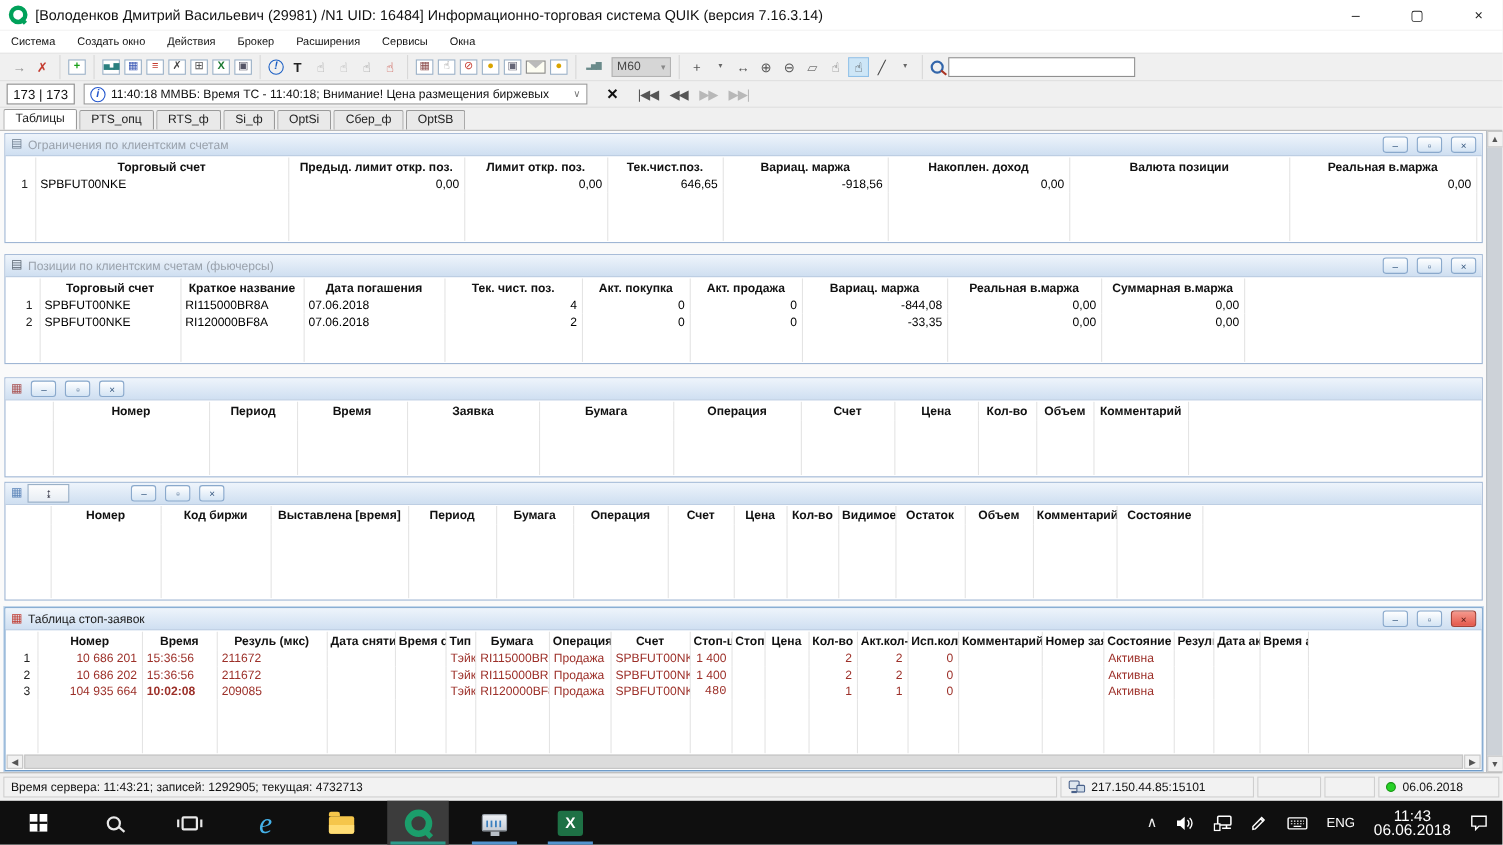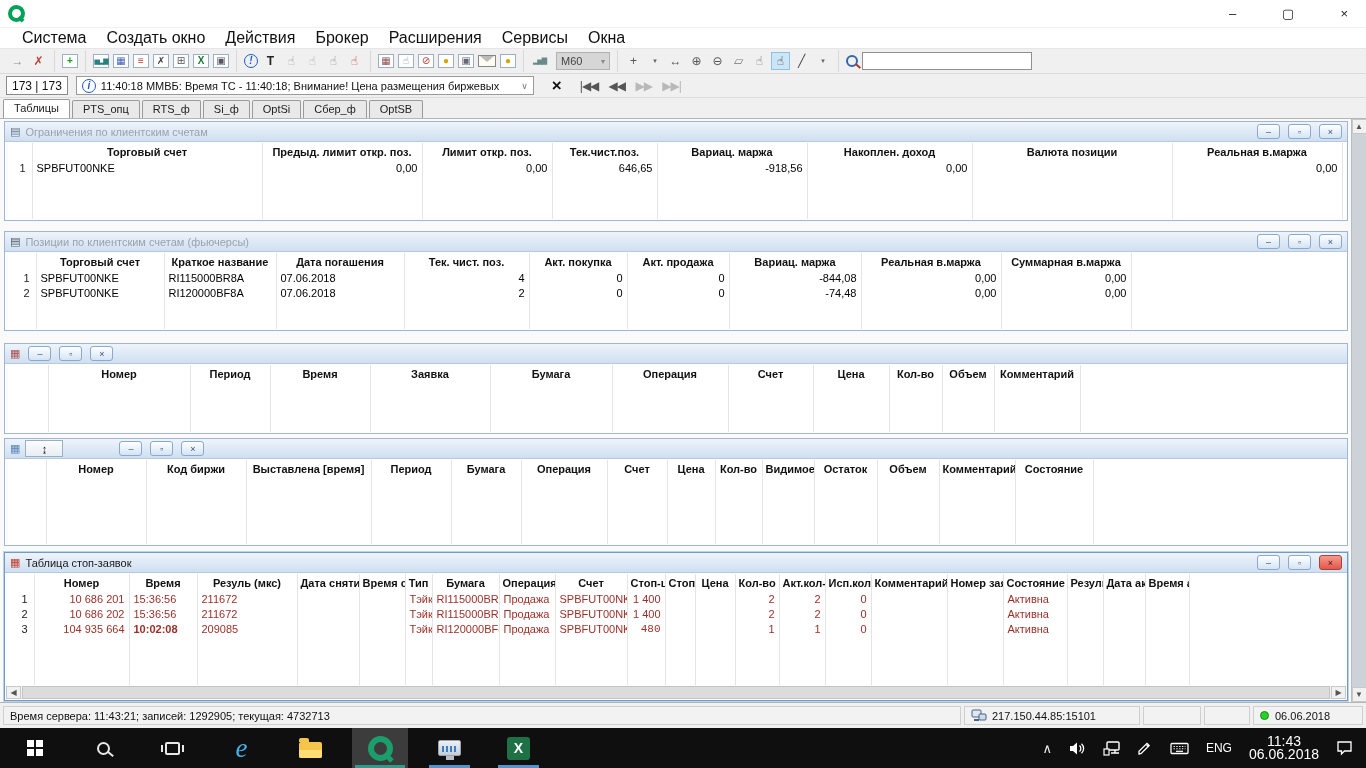--- a/index.html
+++ b/index.html
@@ -6,21 +6,21 @@
 html,body{width:1366px;height:768px;overflow:hidden}
 body{font-family:"Liberation Sans","DejaVu Sans",sans-serif;background:#f0f0f0;position:relative;font-size:11px;color:#111}
 
 #app-titlebar{height:28px;background:#fff;display:flex;align-items:center;padding-left:8px;font-size:13px;border-bottom:1px solid #f0f0f0}
 .q-logo{width:17px;height:17px;border:4px solid #00a15a;border-radius:50%;margin-right:7px;position:relative;flex:none}
 .q-logo::after{content:"";position:absolute;right:-3px;bottom:-3px;width:6px;height:4px;background:#00a15a;transform:rotate(45deg)}
 #app-title{white-space:nowrap;overflow:hidden}
 #app-controls{margin-left:auto;display:flex;align-items:center;gap:46px;padding-right:18px;font-size:13px;color:#222}
 #app-controls span{cursor:default}
 
-#menubar{height:20px;background:#fff;display:flex;align-items:center;padding-left:12px;font-size:16px}
+#menubar{height:20px;background:#fff;display:flex;align-items:center;padding-left:0;font-size:10px}
 #menubar .mitem{padding:2px 10px;cursor:default}
 
 #toolbar{height:26px;background:#f0f0f0;border-top:1px solid #e6e6e6;border-bottom:1px solid #dadada;display:flex;align-items:center;padding:0 2px}
 .tb-group{display:flex;align-items:center;gap:4px;padding:0 7px;border-left:1px solid #d8d8d8;height:22px}
 .tb-group:first-child{border-left:none}
 .tbi{min-width:17px;height:16px;display:inline-flex;align-items:center;justify-content:center;font-size:12px;line-height:16px;cursor:default}
 .tbi.boxed{border:1px solid #9ab0c6;background:#fff;font-size:10px;min-width:16px;height:14px}
 .tbi.circled{border:1px solid #1b5fc4;border-radius:50%;min-width:14px;height:14px;font-size:10px;font-weight:bold;font-style:italic}
 .tbi.small{font-size:7px;letter-spacing:-1px}
 .tbi.sel{background:#cde6f7;outline:1px solid #8fc0e8}
@@ -107,20 +107,21 @@
 #tray-clock{text-align:center;font-size:14px;line-height:13px}
 .chev{font-size:13px;color:#eee}
 
 .nav-dis{color:#b8b8b8!important}
 </style>
 </head>
 <body>
 
 <div id="app-titlebar">
   <span class="q-logo"></span>
+  <span id="app-title">[Володенков Дмитрий Васильевич (29981) /N1 UID: 16484] Информационно-торговая система QUIK (версия 7.16.3.14)</span>
   <span id="app-controls">
     <span>–</span>
     <span>▢</span>
     <span>×</span>
   </span>
 </div>
 
 <div id="menubar">
     <span class="mitem">Система</span>
     <span class="mitem">Создать окно</span>
@@ -337,21 +338,21 @@
               <td class="fill"></td>
             </tr>
             <tr>
               <td class="num">2</td>
               <td style="text-align: left; color: rgb(0, 0, 0);">SPBFUT00NKE</td>
               <td style="text-align: left; color: rgb(0, 0, 0);">RI120000BF8A</td>
               <td style="text-align: left; color: rgb(0, 0, 0);">07.06.2018</td>
               <td style="text-align: right; color: rgb(0, 0, 0);">2</td>
               <td style="text-align: right; color: rgb(0, 0, 0);">0</td>
               <td style="text-align: right; color: rgb(0, 0, 0);">0</td>
-              <td style="text-align: right; color: rgb(0, 0, 0);">-74,48</td>
+              <td style="text-align: right; color: rgb(0, 0, 0);">-33,35</td>
               <td style="text-align: right; color: rgb(0, 0, 0);">0,00</td>
               <td style="text-align: right; color: rgb(0, 0, 0);">0,00</td>
               <td class="fill"></td>
             </tr>
             <tr class="fillrow">
               <td></td>
               <td></td>
               <td></td>
               <td></td>
               <td></td>

